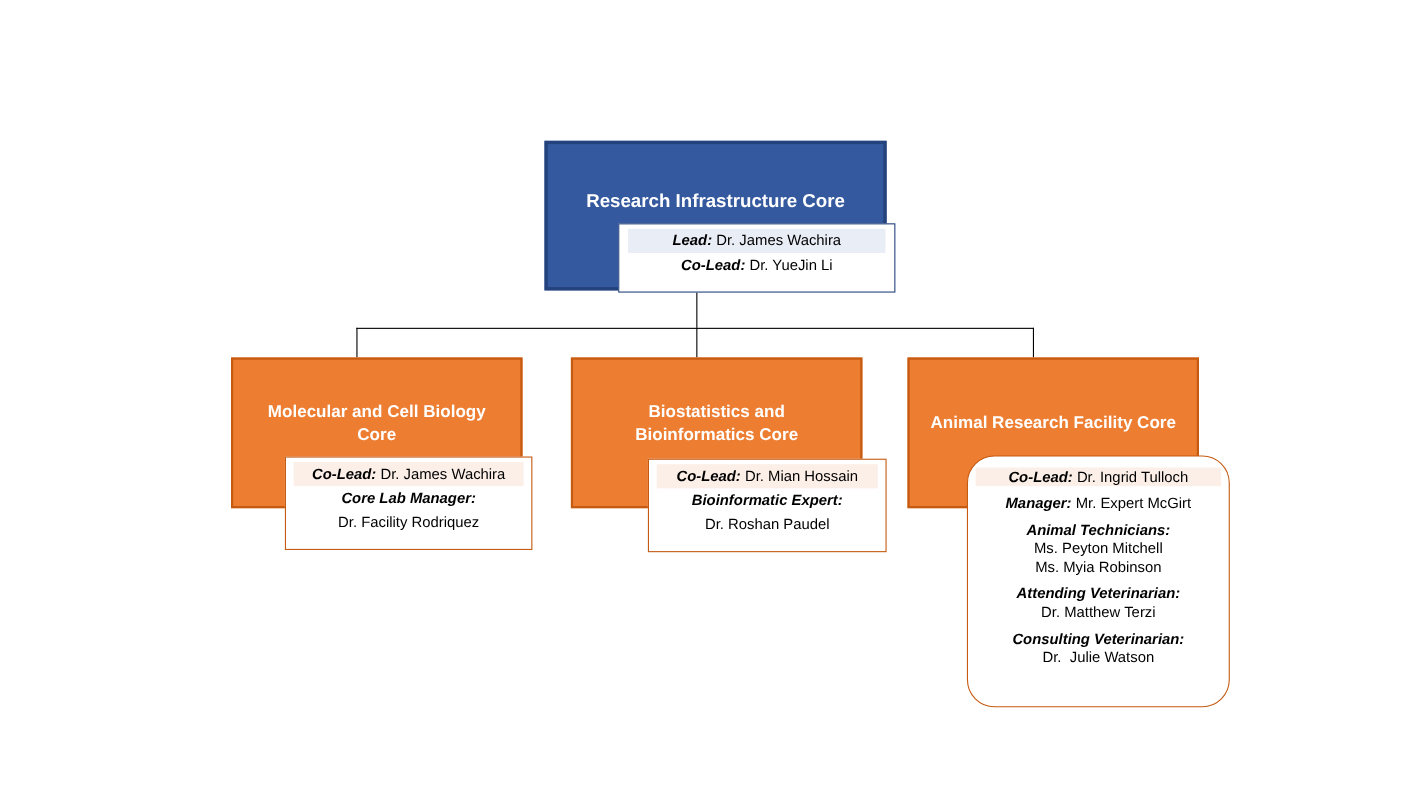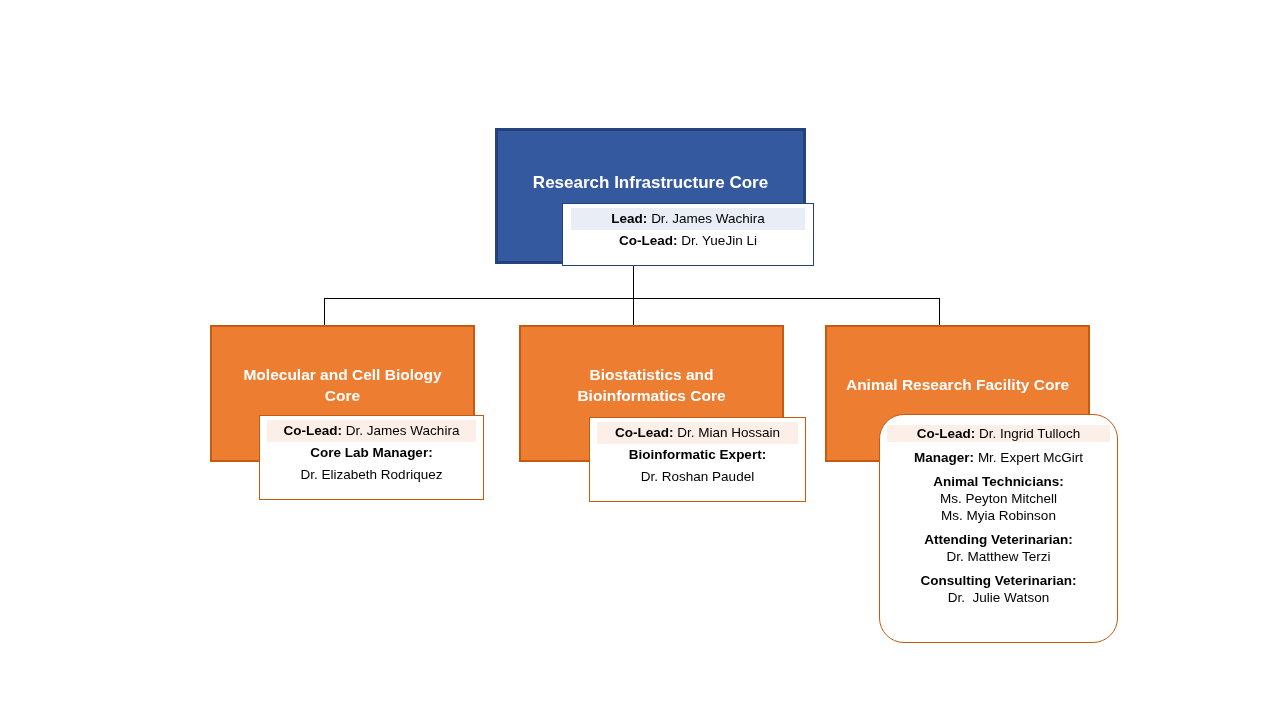--- a/index.html
+++ b/index.html
@@ -57,21 +57,21 @@
   }
   .root-detail .ln { line-height: 22px; }
   .branch-detail { border: 1px solid var(--orange-border, #C55A11); padding: 4px 4px; }
   .bd0 { left: 259px; top: 415px; width: 215px; height: 75px; }
   .bd1 { left: 589px; top: 417px; width: 207px; height: 75px; }
   .bd2 { left: 879px; top: 414px; width: 229px; height: 213px; padding-top: 10px; border-radius: 25px; }
   .bd0 .ln, .bd1 .ln { line-height: 22px; }
   .bd2 .ln { line-height: 17px; }
   .bd2 .sp { margin-top: 7px; }
   .ln { white-space: pre-wrap; }
-  .b { font-weight: 700; }
+  .b { font-weight: 700; font-style: italic; }
   .ln .b:not(:empty) + span:not(:empty)::before { content: "\00a0"; }
   .hl  { background: var(--hl-blue, #E9EDF6); margin: 0 4px; }
   .hlo { background: var(--hl-orange, #FCEFE8); margin: 0 3px; }
 </style>
 </head>
 <body>
 
 <div class="canvas">
 
   <div class="cline" style="left:633px; top:256px; width:1px; height:42px;"></div>
@@ -88,21 +88,21 @@
     <div class="ln hl"><span class="b">Lead:</span><span>Dr. James Wachira</span></div>
     <div class="ln"><span class="b">Co-Lead:</span><span>Dr. YueJin Li</span></div>
   </div>
 
   <div class="tbox branch-box bx0">
     <span>Molecular and Cell Biology Core</span>
   </div>
   <div class="detail branch-detail bd0">
     <div class="ln hlo"><span class="b">Co-Lead:</span><span>Dr. James Wachira</span></div>
     <div class="ln"><span class="b">Core Lab Manager:</span><span></span></div>
-    <div class="ln"><span class="b"></span><span>Dr. Elizabeth Rodriquez</span></div>
+    <div class="ln"><span class="b"></span><span>Dr. Facility Rodriquez</span></div>
   </div>
 
   <div class="tbox branch-box bx1">
     <span>Biostatistics and Bioinformatics Core</span>
   </div>
   <div class="detail branch-detail bd1">
     <div class="ln hlo"><span class="b">Co-Lead:</span><span>Dr. Mian Hossain</span></div>
     <div class="ln"><span class="b">Bioinformatic Expert:</span><span></span></div>
     <div class="ln"><span class="b"></span><span>Dr. Roshan Paudel</span></div>
   </div>

